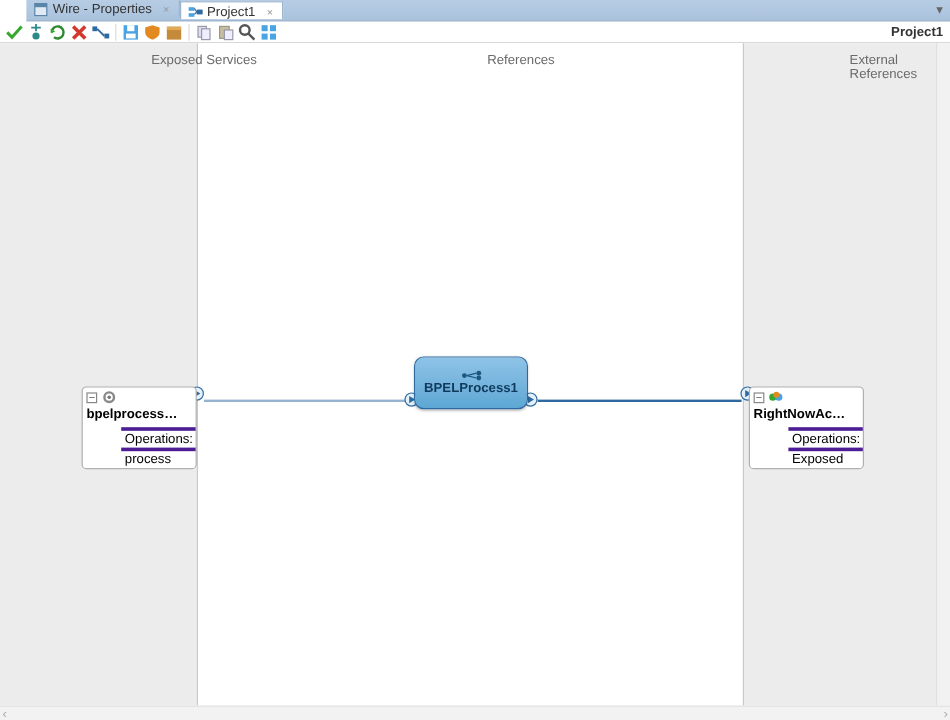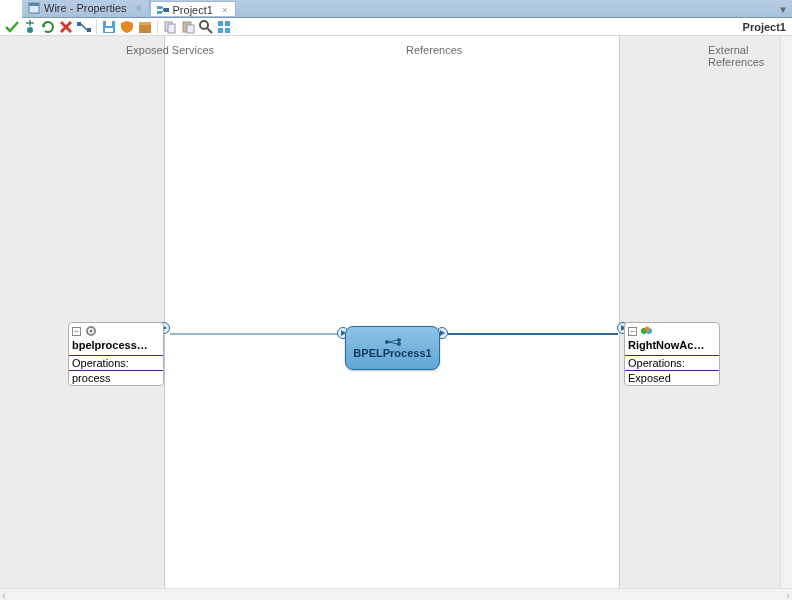--- a/index.html
+++ b/index.html
@@ -30,21 +30,21 @@
   .lane-bg-right { position: absolute; top: 0; bottom: 0; left: 620px; right: 12px; background: #ececec; }
   .lane-header { position: absolute; top: 8px; color: #6b6b6b; font-size: 11px; margin-left: 44px; }
   .lane-header.left   { left: 82px; }
   .lane-header.center { left: 362px; }
   .lane-header.right  { left: 664px; }
 
   .vscroll { position: absolute; right: 0; top: 0; bottom: 0; width: 12px; background: #f2f2f2; border-left: 1px solid #e0e0e0; }
   .hscroll { position: absolute; left: 0; right: 0; bottom: 0; height: 12px; background: #f2f2f2; border-top: 1px solid #e0e0e0; display: flex; align-items: center; justify-content: space-between; padding: 0 2px; color: #aaa; }
 
   
-  .comp { position: absolute; left: 345px; top: 290px; width: 95px; height: 44px; border: 1px solid #2e6aa0; border-radius: 8px; background: linear-gradient(#8fc3e8, #5ea7d4); color: #103a5c; font-weight: bold; display: flex; flex-direction: column; align-items: center; justify-content: center; box-shadow: 0 1px 2px rgba(0,0,0,.25); }
+  .comp { position: absolute; left: 345px; top: 261px; width: 95px; height: 44px; border: 1px solid #2e6aa0; border-radius: 8px; background: linear-gradient(#8fc3e8, #5ea7d4); color: #103a5c; font-weight: bold; display: flex; flex-direction: column; align-items: center; justify-content: center; box-shadow: 0 1px 2px rgba(0,0,0,.25); }
   .comp .comp-icons { font-size: 9px; color: #1c577f; height: 10px; }
   .comp .comp-label { font-size: 11px; }
 
   
   .port { position: absolute; width: 12px; height: 12px; border: 1px solid #2e6aa0; border-radius: 50%; background: #e4f1fb; display: flex; align-items: center; justify-content: center; }
   .port::after { content: ""; border-left: 5px solid #2e6aa0; border-top: 3px solid transparent; border-bottom: 3px solid transparent; }
   .port.comp-in  { left: 337px; top: 291px; }
   .port.comp-out { left: 436px; top: 291px; }
   .port.svc-out  { left: 158px; top: 286px; }
   .port.ref-in   { left: 617px; top: 286px; }
@@ -54,21 +54,21 @@
   .wire.wl { left: 170px; width: 168px; opacity: .5; }
   .wire.wr { left: 448px; width: 170px; }
 
   
   .svcbox { position: absolute; width: 96px; border: 1px solid #b0b0b0; border-radius: 4px; background: #fff; }
   .svcbox.left  { left: 68px;  top: 286px; }
   .svcbox.right { left: 624px; top: 286px; }
   .svcbox .hdr  { display: flex; align-items: center; gap: 3px; padding: 2px 3px; }
   .svcbox .hdr .toggle { width: 9px; height: 9px; border: 1px solid #888; color: #555; font-size: 9px; line-height: 7px; text-align: center; }
   .svcbox .title { display: inline-block; font-weight: bold; white-space: nowrap; overflow: hidden; text-overflow: ellipsis; max-width: 86px; padding: 0 3px 2px; }
-  .svcbox .field { border-top: 1px solid #4c1d95; padding: 1px 3px; }
+  .svcbox .field { border-top: 3px solid #4c1d95; padding: 1px 3px; margin-left: 32px; }
 
   
   .c-green   { fill: #37a82f; }
   .c-orange  { fill: #e28a1f; }
   .c-blue    { fill: #2e6aa0; }
   .c-blue-l  { fill: #4aa3e2; }
   .c-grey    { fill: #777; }
   .c-teal    { fill: #2a8a8a; }
 </style>
 </head>

